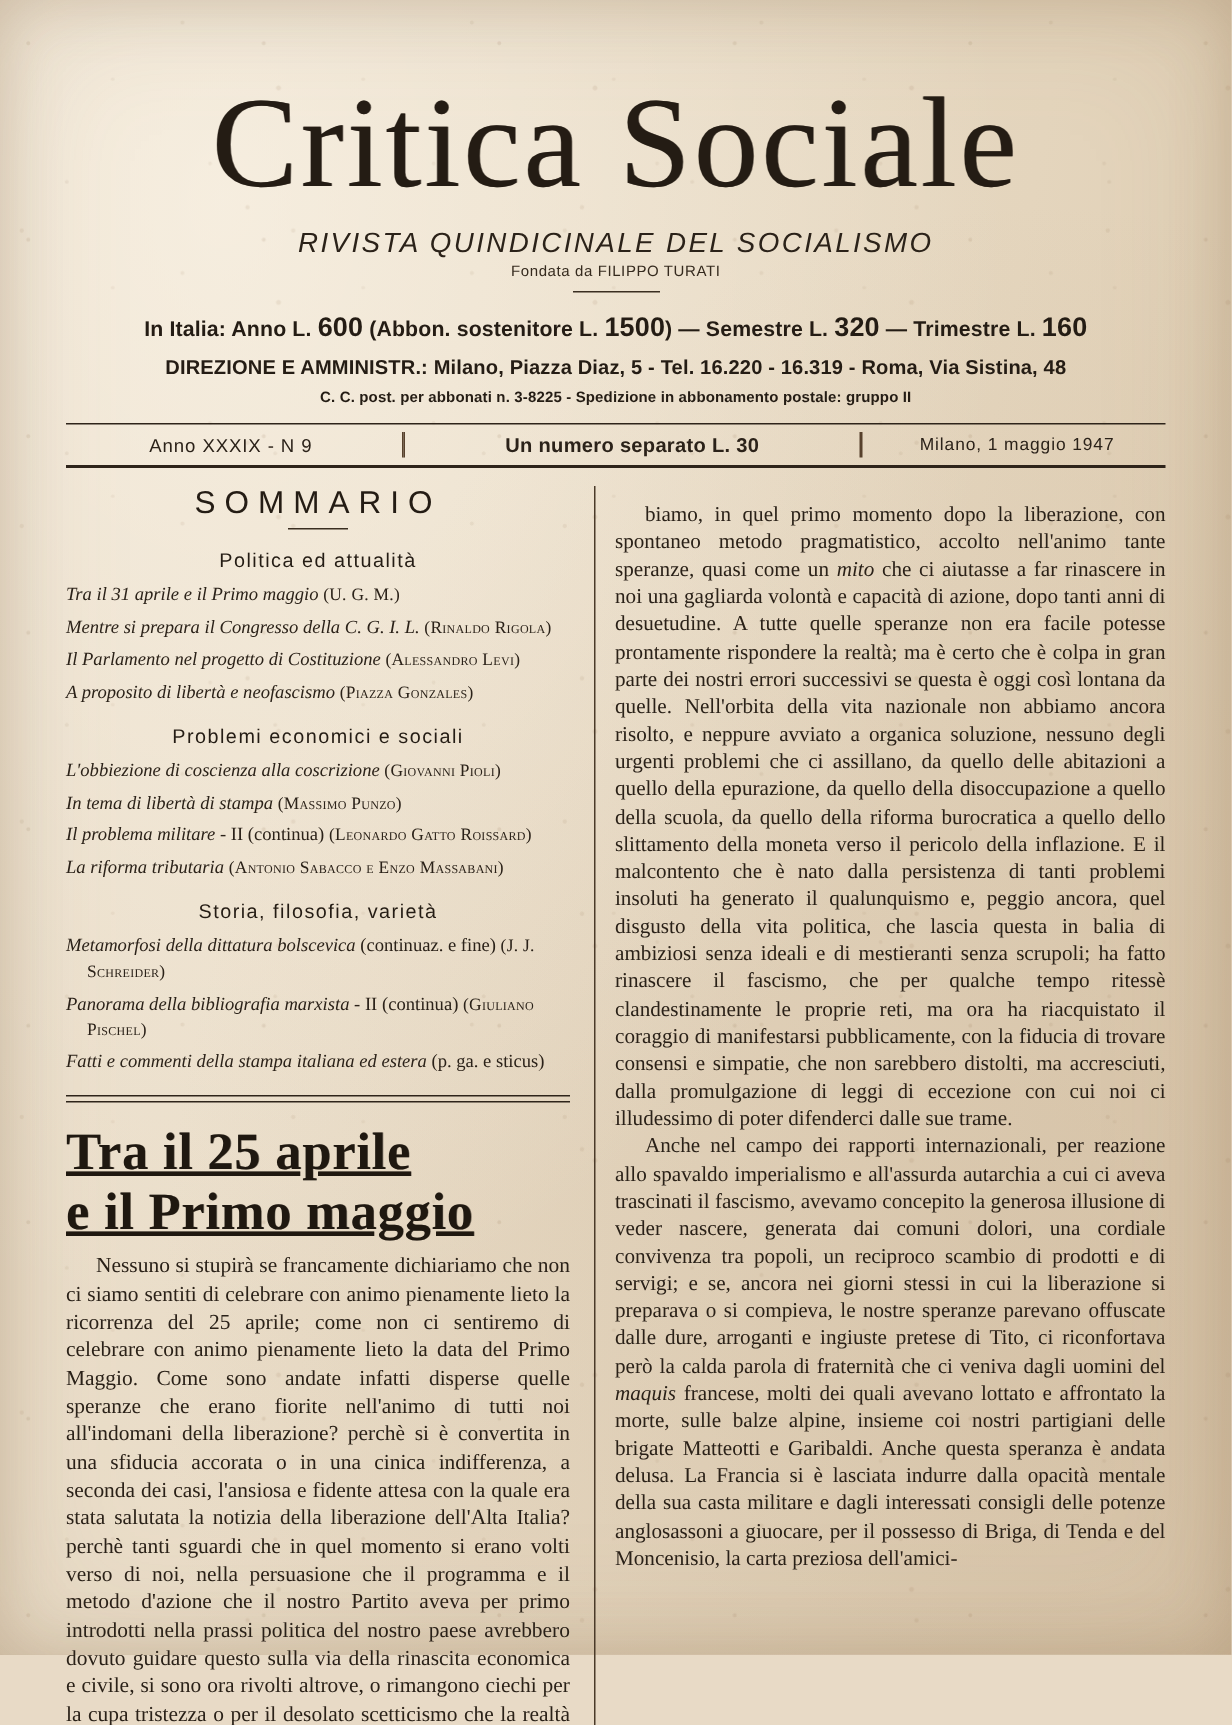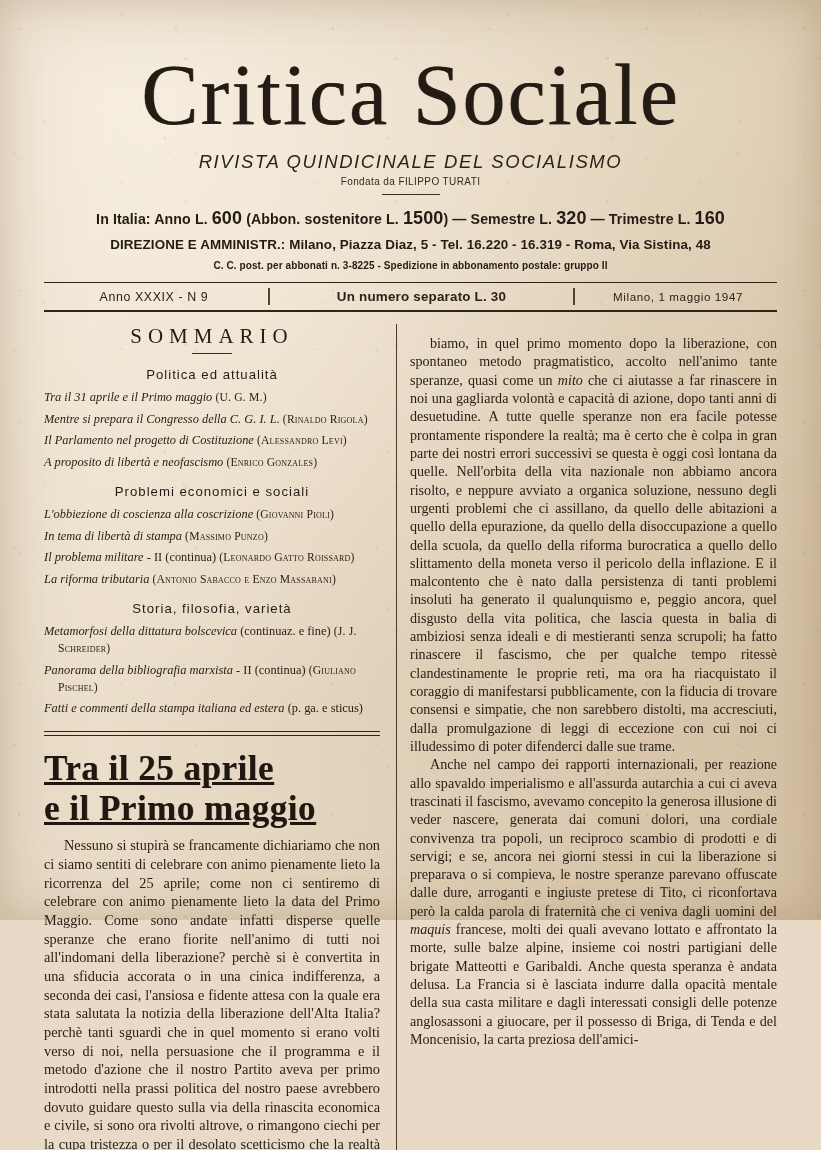--- a/index.html
+++ b/index.html
@@ -12,21 +12,21 @@
     overflow: hidden;
     background: #e8dac6;
     font-family: "Liberation Serif", serif;
     color: #2b2219;
   }
 
   
   #page {
     position: relative;
     width: 821px;
-    height: 920px;
+    height: 1103px;
     background:
       radial-gradient(ellipse at 18% 12%, rgba(255,250,240,0.55) 0%, rgba(255,250,240,0) 55%),
       radial-gradient(ellipse at 85% 80%, rgba(190,165,135,0.30) 0%, rgba(190,165,135,0) 60%),
       linear-gradient(100deg, #ece0cd 0%, #e9dcc7 35%, #e4d5bd 70%, #ddcbb0 100%);
     box-sizing: border-box;
   }
   
   #grain {
     position: absolute;
     inset: 0;
@@ -160,21 +160,21 @@
     margin: 2px 13px 0 0;
   }
   .col-right {
     flex: 1 1 auto;
     box-sizing: border-box;
   }
 
   
   .sommario-title {
     text-align: center;
-    font-family: Liberation Serif, serif;
+    font-family: Liberation Sans, sans-serif;
     font-size: 21px;
     letter-spacing: 6px;
     color: #241c14;
     margin: 2px 0 0 0;
   }
   .sommario-rule {
     width: 40px;
     border-top: 1.6px solid #3a2e21;
     margin: 4px auto 10px auto;
   }
@@ -271,21 +271,21 @@
       <div class="col-left">
 
         <div class="sommario-title">SOMMARIO</div>
         <div class="sommario-rule"></div>
 
         <div id="toc-container">
             <div class="toc-section">Politica ed attualità</div>
             <div class="toc-item"><span>Tra il 31 aprile e il Primo maggio</span><span class="au"> (U. G. M.)</span></div>
             <div class="toc-item"><span>Mentre si prepara il Congresso della C. G. I. L.</span><span class="au"> (Rinaldo Rigola)</span></div>
             <div class="toc-item"><span>Il Parlamento nel progetto di Costituzione</span><span class="au"> (Alessandro Levi)</span></div>
-            <div class="toc-item"><span>A proposito di libertà e neofascismo</span><span class="au"> (Enrico Gonzales)</span></div>
+            <div class="toc-item"><span>A proposito di libertà e neofascismo</span><span class="au"> (Piazza Gonzales)</span></div>
             <div class="toc-section">Problemi economici e sociali</div>
             <div class="toc-item"><span>L'obbiezione di coscienza alla coscrizione</span><span class="au"> (Giovanni Pioli)</span></div>
             <div class="toc-item"><span>In tema di libertà di stampa</span><span class="au"> (Massimo Punzo)</span></div>
             <div class="toc-item"><span>Il problema militare</span><span class="rom"> - II (continua) </span><span class="au">(Leonardo Gatto Roissard)</span></div>
             <div class="toc-item"><span>La riforma tributaria</span><span class="au"> (Antonio Sabacco e Enzo Massabani)</span></div>
             <div class="toc-section">Storia, filosofia, varietà</div>
             <div class="toc-item"><span>Metamorfosi della dittatura bolscevica</span><span class="rom"> (continuaz. e fine) </span><span class="au">(J. J. Schreider)</span></div>
             <div class="toc-item"><span>Panorama della bibliografia marxista</span><span class="rom"> - II (continua) </span><span class="au">(Giuliano Pischel)</span></div>
             <div class="toc-item"><span>Fatti e commenti della stampa italiana ed estera</span><span class="rom"> (p. ga. e sticus)</span></div>
           </div>

